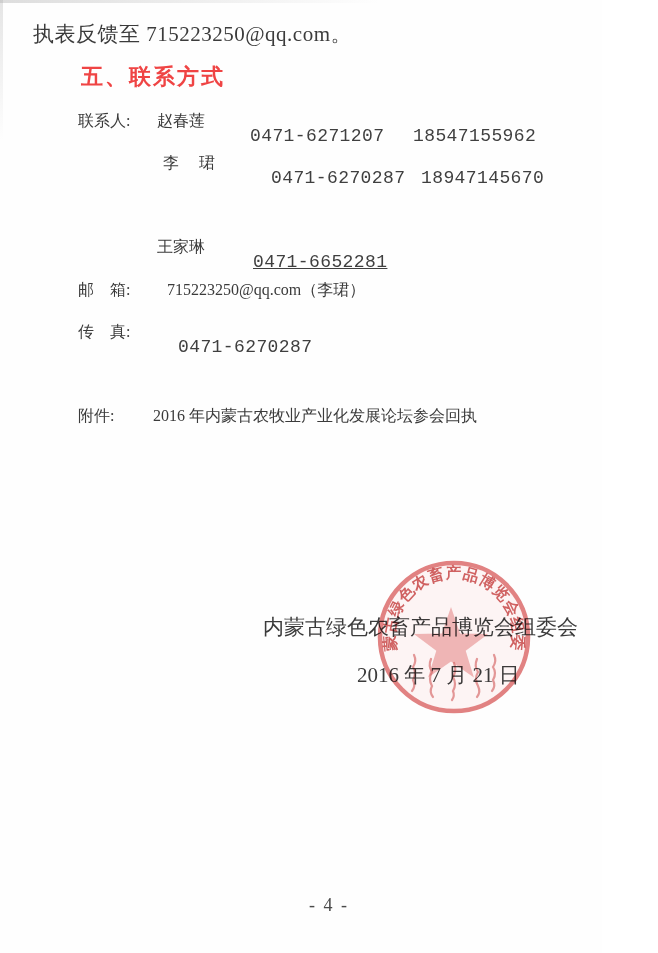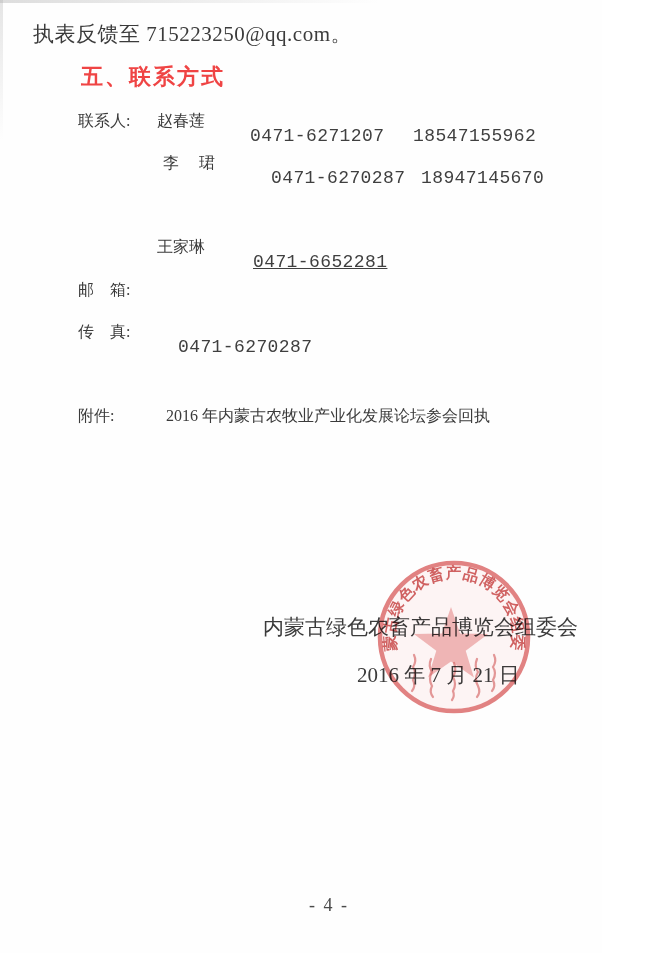--- a/index.html
+++ b/index.html
@@ -48,30 +48,31 @@
   </div>
 
 
   <div class="row" style="top:237px;">
     <span class="cell" style="left:157px;">王家琳</span>
     <span class="cell num" style="left:253px;top:3px;text-decoration:underline;">0471-6652281</span>
   </div>
 
   <div class="row" style="top:280px;text-decoration:underline;">
     <span class="cell" style="left:78px;">邮　箱:</span>
+    <span class="cell" style="left:167px;">715223250@qq.com（李珺）</span>
   </div>
 
   <div class="row" style="top:322px;">
     <span class="cell" style="left:78px;">传　真:</span>
     <span class="cell num" style="left:178px;top:3px;">0471-6270287</span>
   </div>
 
   <div class="row" style="top:406px;">
     <span class="cell" style="left:78px;">附件:</span>
-    <span class="cell" style="left:166px;">2016 年内蒙古农牧业产业化发展论坛参会回执</span>
+    <span class="cell" style="left:153px;">2016 年内蒙古农牧业产业化发展论坛参会回执</span>
   </div>
 
   <div class="line sig" style="left:263px;top:615px;letter-spacing:0;">内蒙古绿色农畜产品博览会组委会</div>
   <div class="line sig" style="left:357px;top:663px;letter-spacing:0;">2016 年 7 月 21 日</div>
 
   <div class="seal">
     <svg width="172" height="172" viewBox="0 0 172 172">
 
       <circle cx="86" cy="86" r="72" fill="rgba(235,150,150,0.10)"></circle>
 

